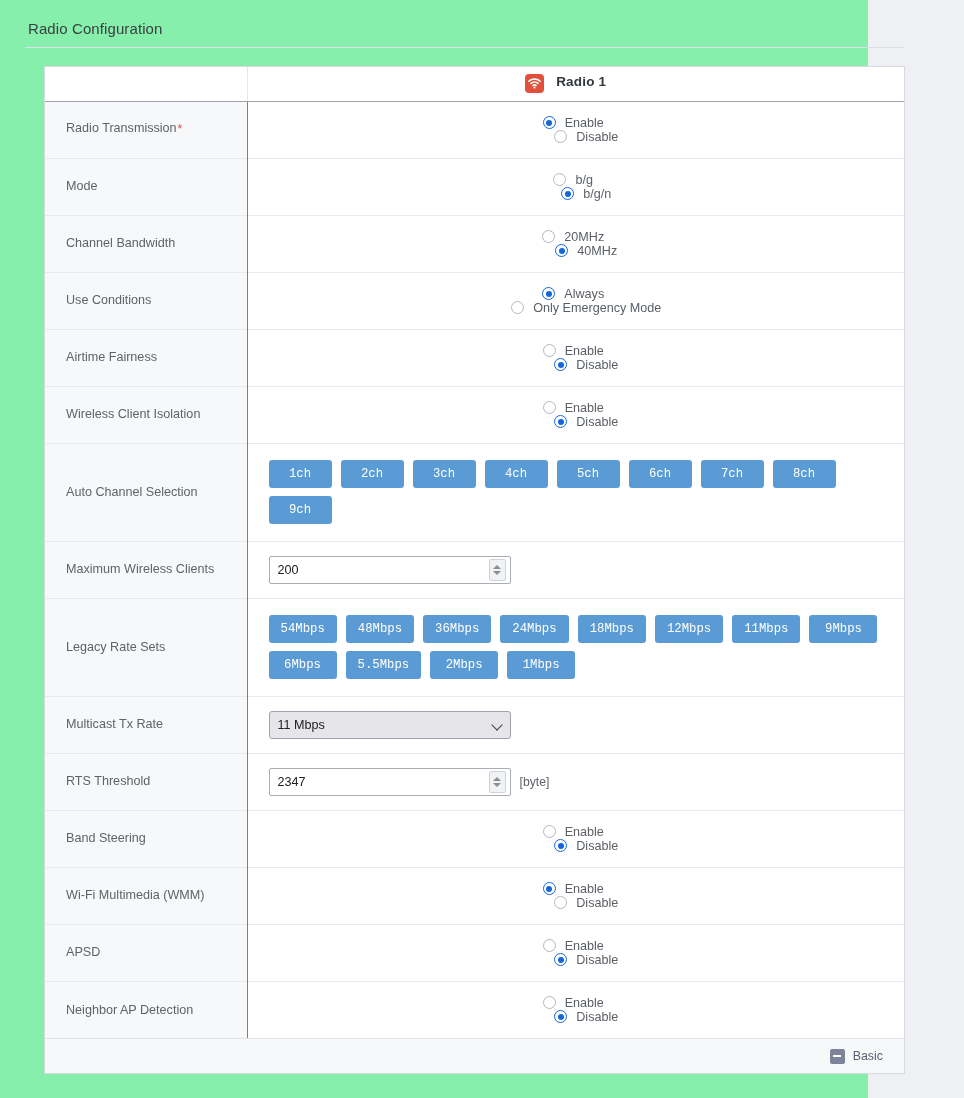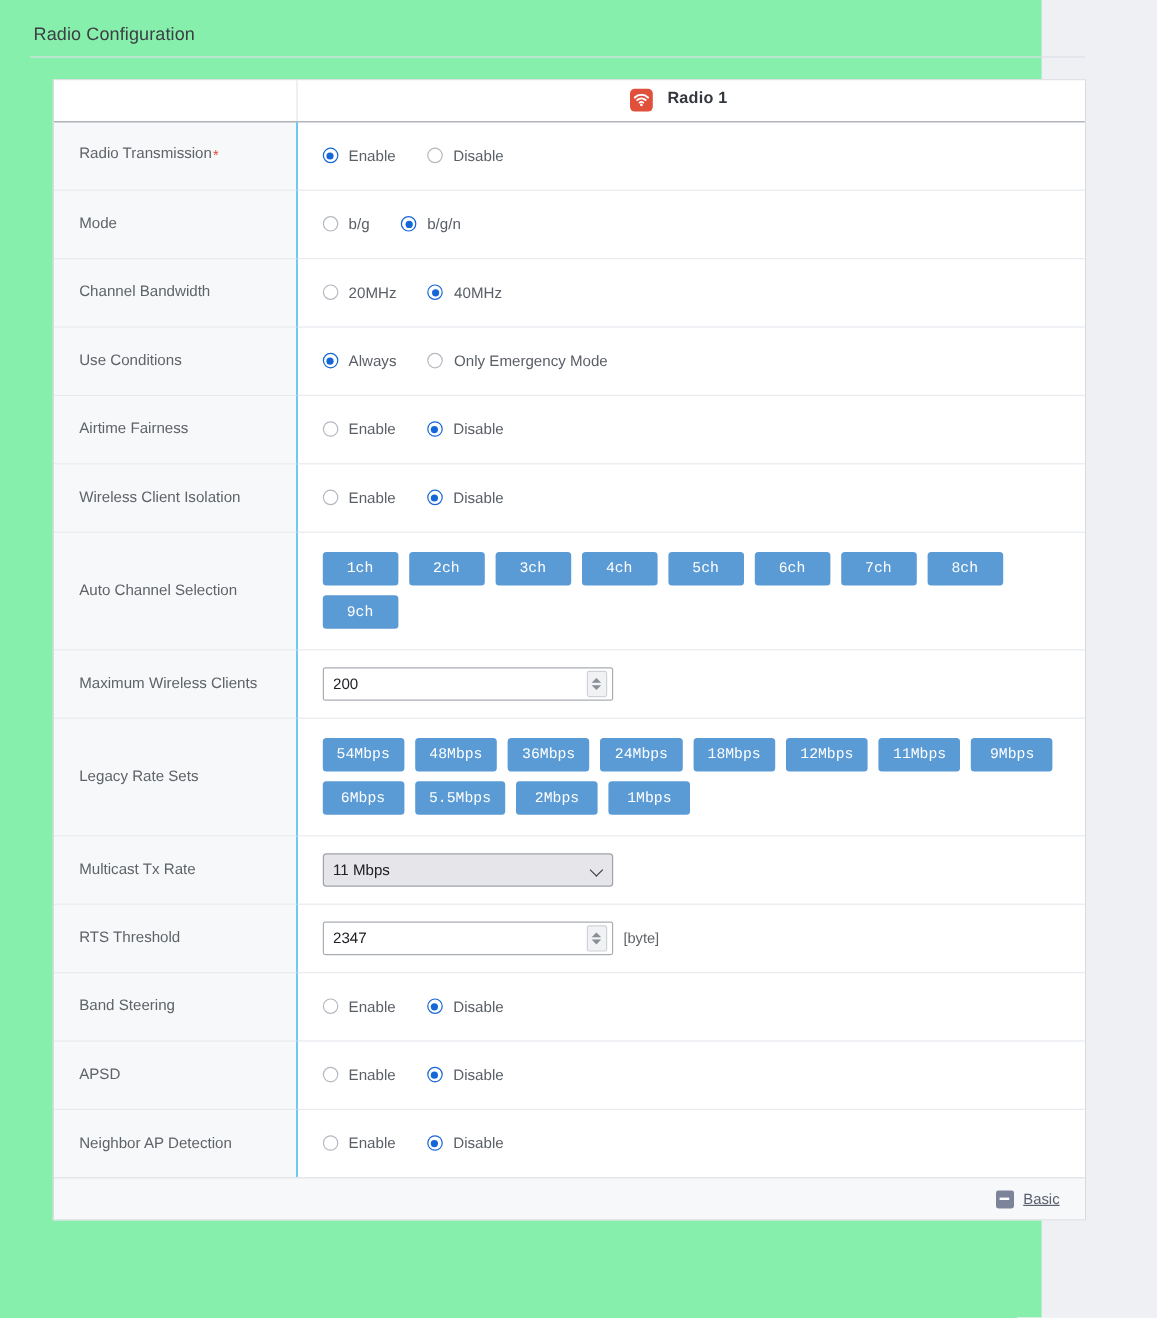--- a/index.html
+++ b/index.html
@@ -80,21 +80,21 @@
     background: #ffffff;
     padding: 0 0 0 21px;
     vertical-align: middle;
   }
   tr.r-std td { height: 57px; }
   tr.r-chan td { height: 98px; }
   tr.r-rate  td { height: 98px; margin-top: 40px; }
   .req-star { color: #d94f3d; font-size: 12px; margin-left: 1px; vertical-align: top; line-height: 1.55; }
 
   
-  .radio-group { display: flex; align-items: center; }
+  .radio-group { display: flex; align-items: center; flex-direction: column; }
   .radio-opt {
     display: inline-flex; align-items: center;
     cursor: pointer;
     margin-right: 26px;
     white-space: nowrap;
   }
   .radio-opt:last-child { margin-right: 0; }
   .rdot {
     width: 13px; height: 13px;
     border-radius: 50%;
@@ -214,21 +214,20 @@
     border-radius: 2px;
     display: inline-flex; align-items: center; justify-content: center;
     cursor: pointer;
   }
   .minus-box i {
     display: block; width: 8px; height: 2px; background: #ffffff;
   }
   .footer-link {
     font-size: 12.4px;
     color: #5a6070;
-    text-decoration: underline;
     cursor: pointer;
   }
 </style>
 </head>
 <body>
 
 <div class="page">
 
   <div class="page-title">Radio Configuration</div>
   <div class="title-rule"></div>
@@ -427,20 +426,35 @@
                   <span class="rlabel">Enable</span>
                 </label>
                 <label class="radio-opt">
                   <span class="rdot on"></span>
                   <span class="rlabel">Disable</span>
                 </label>
               </div>
             </td>
           </tr>
           <tr class="r-std">
+            <td class="lbl"><span>Wi-Fi Multimedia (WMM)</span></td>
+            <td class="val">
+              <div class="radio-group">
+                <label class="radio-opt">
+                  <span class="rdot on"></span>
+                  <span class="rlabel">Enable</span>
+                </label>
+                <label class="radio-opt">
+                  <span class="rdot"></span>
+                  <span class="rlabel">Disable</span>
+                </label>
+              </div>
+            </td>
+          </tr>
+          <tr class="r-std">
             <td class="lbl"><span>APSD</span></td>
             <td class="val">
               <div class="radio-group">
                 <label class="radio-opt">
                   <span class="rdot"></span>
                   <span class="rlabel">Enable</span>
                 </label>
                 <label class="radio-opt">
                   <span class="rdot on"></span>
                   <span class="rlabel">Disable</span>

